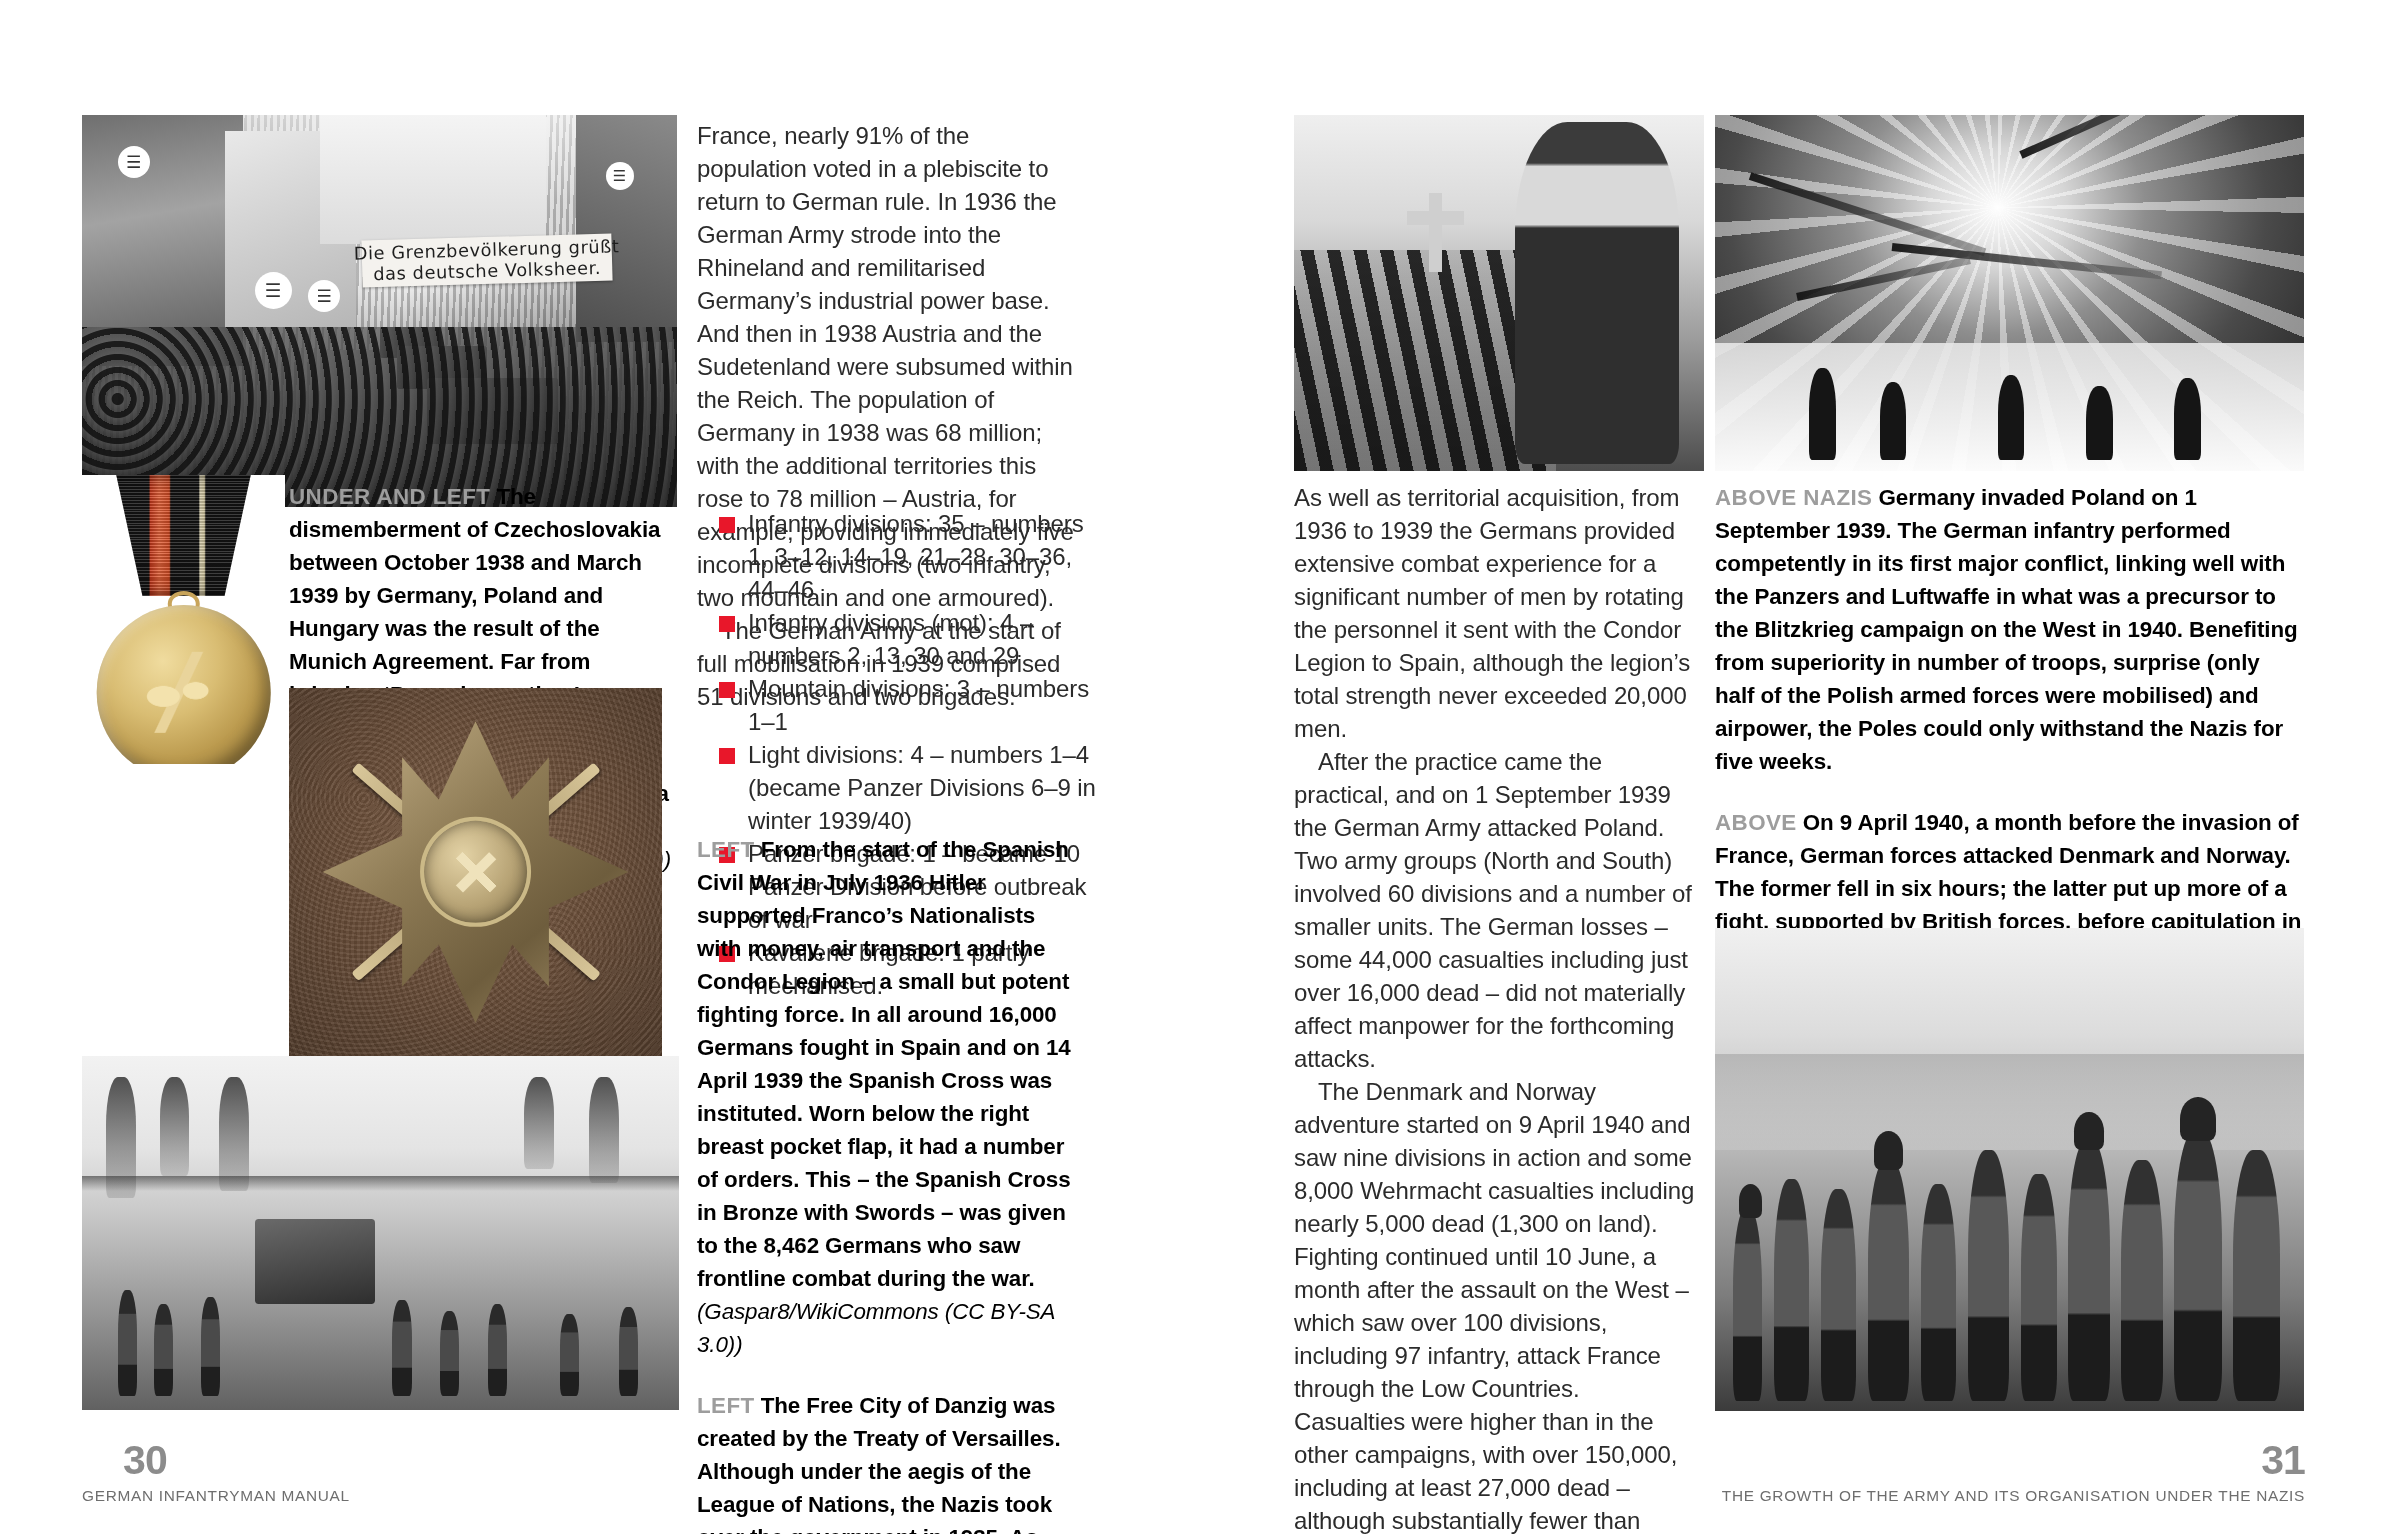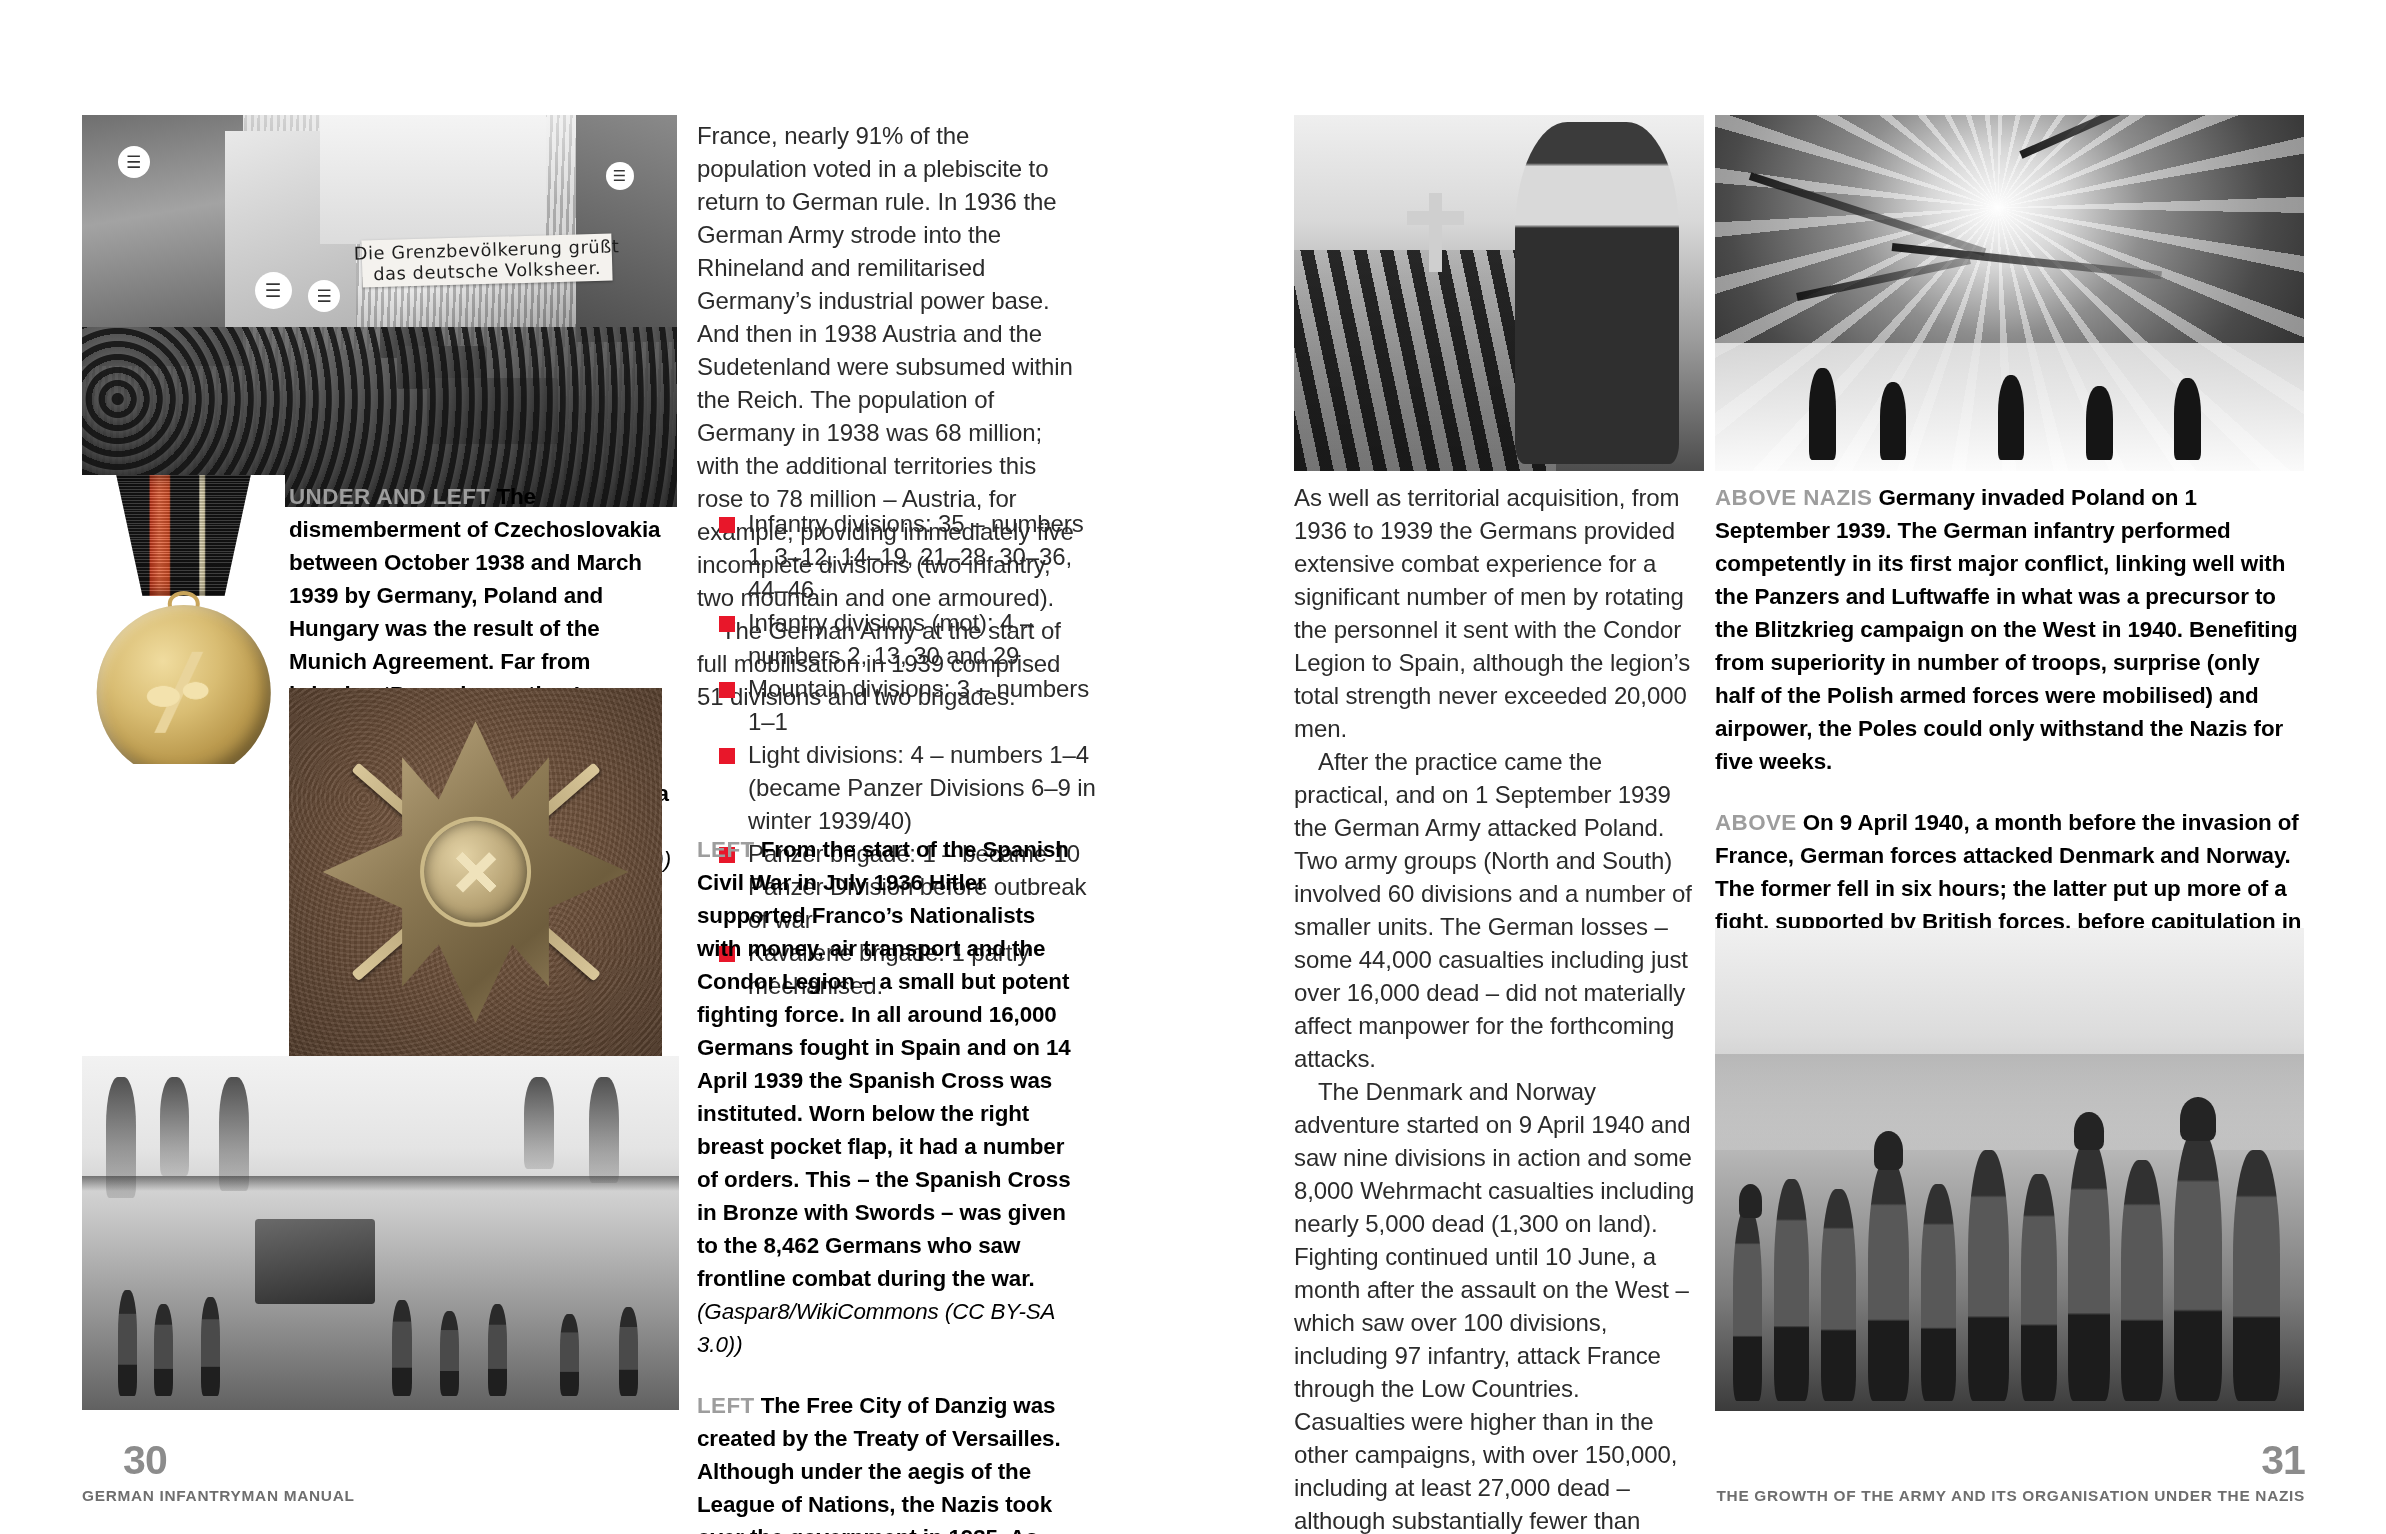--- a/index.html
+++ b/index.html
@@ -350,21 +350,21 @@
     font-family: "Liberation Sans", sans-serif;
     font-size: 41px;
     font-weight: 700;
     color: #8c8c8c;
     letter-spacing: -0.9px;
   }
   .folio-txt {
     position: absolute;
     font-family: "Liberation Sans", sans-serif;
     font-size: 15.4px;
-    font-weight: 700;
+    font-weight: 400;
     color: #6e6e6e;
     letter-spacing: 0.7px;
   }
 </style>
 </head>
 <body>
 
 <div class="spread">
 
   <div class="photo ph-parade" style="left:82px; top:115px; width:595px; height:392px;">

